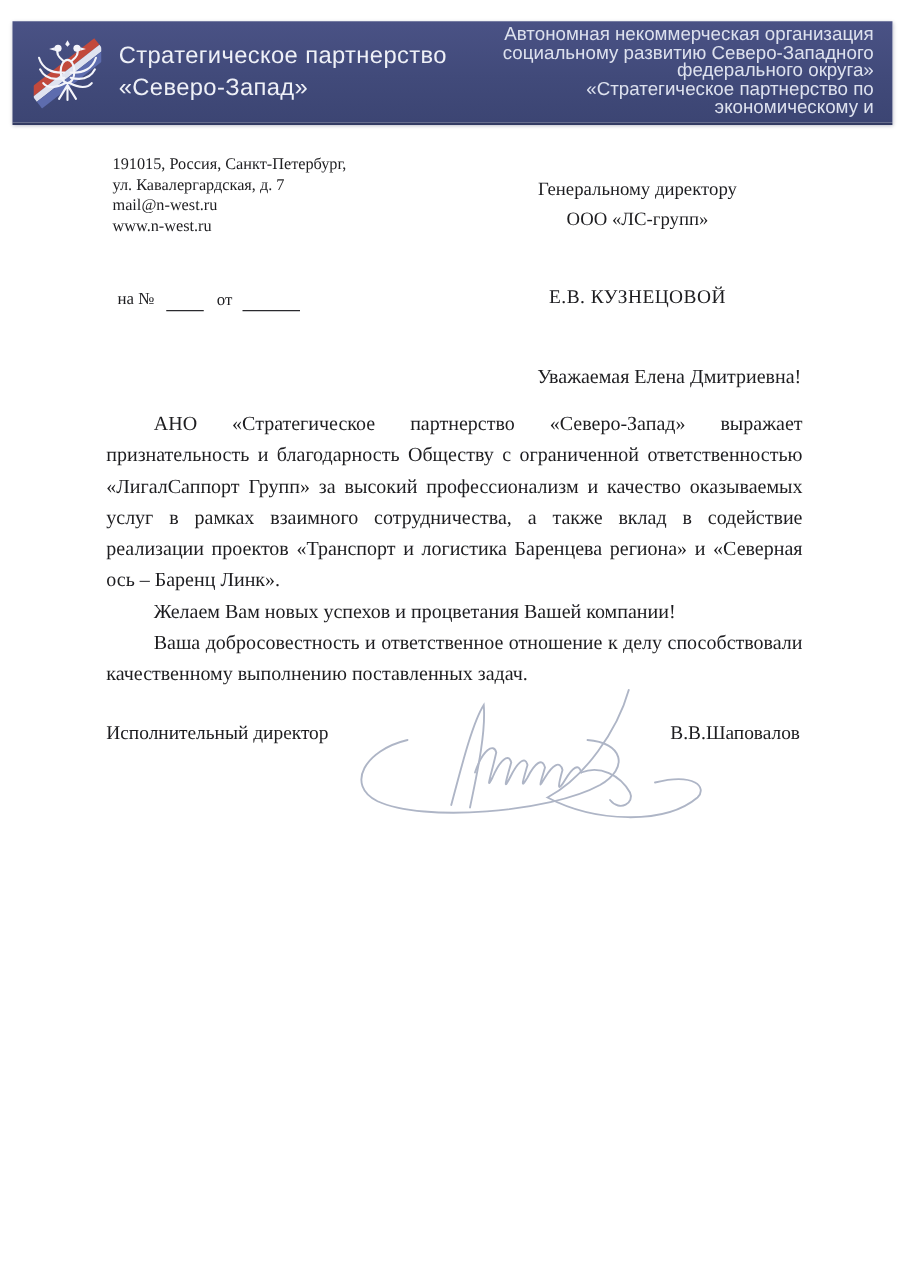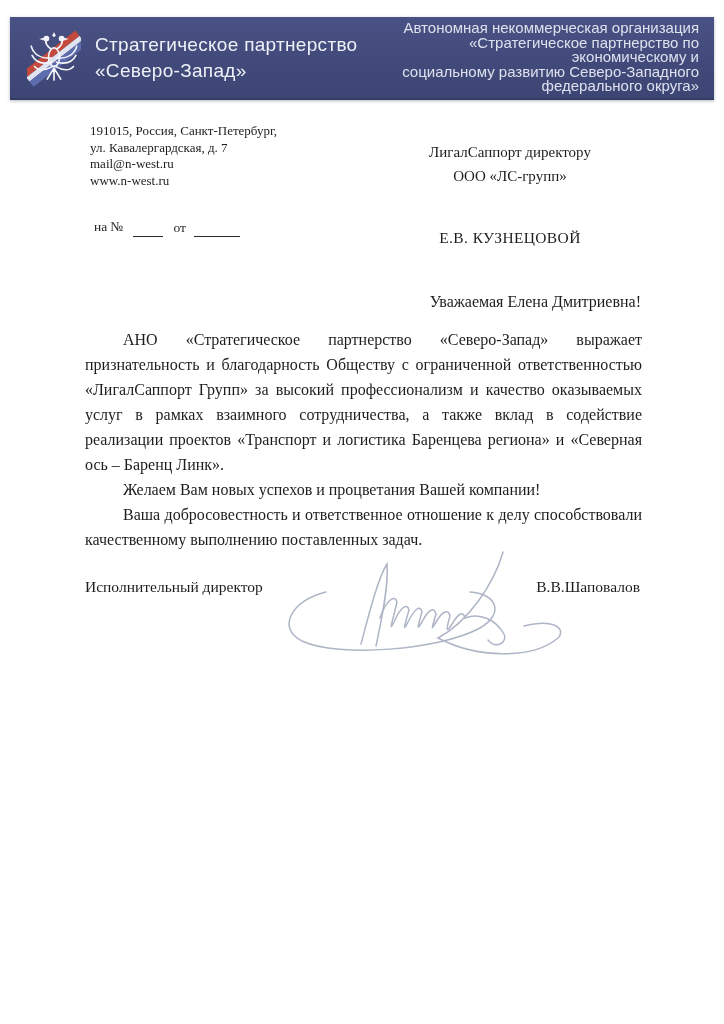--- a/index.html
+++ b/index.html
@@ -67,21 +67,21 @@
     left: 90px; top: 215px;
     font-size: 13.5px;
     line-height: 20px;
     white-space: nowrap;
   }
   .refblock .row { display: flex; align-items: flex-end; }
   .u { border-bottom: 1px solid #2a2a2e; }
   .ref-date { padding: 0 8px 1px 4px; }
   .ref-no-label { margin: 0 8px 1px 10px; }
   .ref-no-value { padding: 0 14px 1px 8px; }
-  .row2 { margin-top: 2px; }
+  .row2 { margin-top: 14px; }
   .ref-reply { padding: 0 2px 1px 4px; }
   .blank-short {
     display: inline-block; width: 30px;
     border-bottom: 1px solid #2a2a2e;
     margin: 0 10px 1px 8px;
   }
   .blank-long {
     display: inline-block; width: 46px;
     border-bottom: 1px solid #2a2a2e;
     margin: 0 0 1px 8px;
@@ -174,43 +174,43 @@
           <path d="M32 1.5 l2.2 3.8 -2.2 2.2 -2.2 -2.2 z"></path>
         </g>
       </svg>
     </span>
     <div class="title">
       <div>Стратегическое партнерство</div>
       <div>«Северо-Запад»</div>
     </div>
     <div class="org">
       <div>Автономная некоммерческая организация</div>
+      <div>социальному развитию Северо-Западного федерального округа»</div>
       <div>«Стратегическое партнерство по экономическому и</div>
-      <div>социальному развитию Северо-Западного федерального округа»</div>
     </div>
   </header>
 
   <address class="sender" style="font-style:normal">
     <div>191015, Россия, Санкт-Петербург,</div>
     <div>ул. Кавалергардская, д. 7</div>
     <div>mail@n-west.ru</div>
     <div>www.n-west.ru</div>
   </address>
 
   <div class="refblock">
     <div class="row row2">
       <span class="ref-reply">на №</span>
       <span class="blank-short"></span>
       <span>от</span>
       <span class="blank-long"></span>
     </div>
   </div>
 
   <div class="recipient">
-    <div>ЛигалСаппорт директору</div>
+    <div>Генеральному директору</div>
     <div>ООО «ЛС-групп»</div>
     <div class="name">Е.В. КУЗНЕЦОВОЙ</div>
   </div>
 
   <div class="salutation">Уважаемая Елена Дмитриевна!</div>
 
   <div class="body-text">
     <p>АНО «Стратегическое партнерство «Северо-Запад» выражает признательность и благодарность Обществу с ограниченной ответственностью «ЛигалСаппорт Групп» за высокий профессионализм и качество оказываемых услуг в рамках взаимного сотрудничества, а также вклад в содействие реализации проектов «Транспорт и логистика Баренцева региона» и «Северная ось – Баренц Линк».</p>
     <p>Желаем Вам новых успехов и процветания Вашей компании!</p>
     <p>Ваша добросовестность и ответственное отношение к делу способствовали качественному выполнению поставленных задач.</p>

